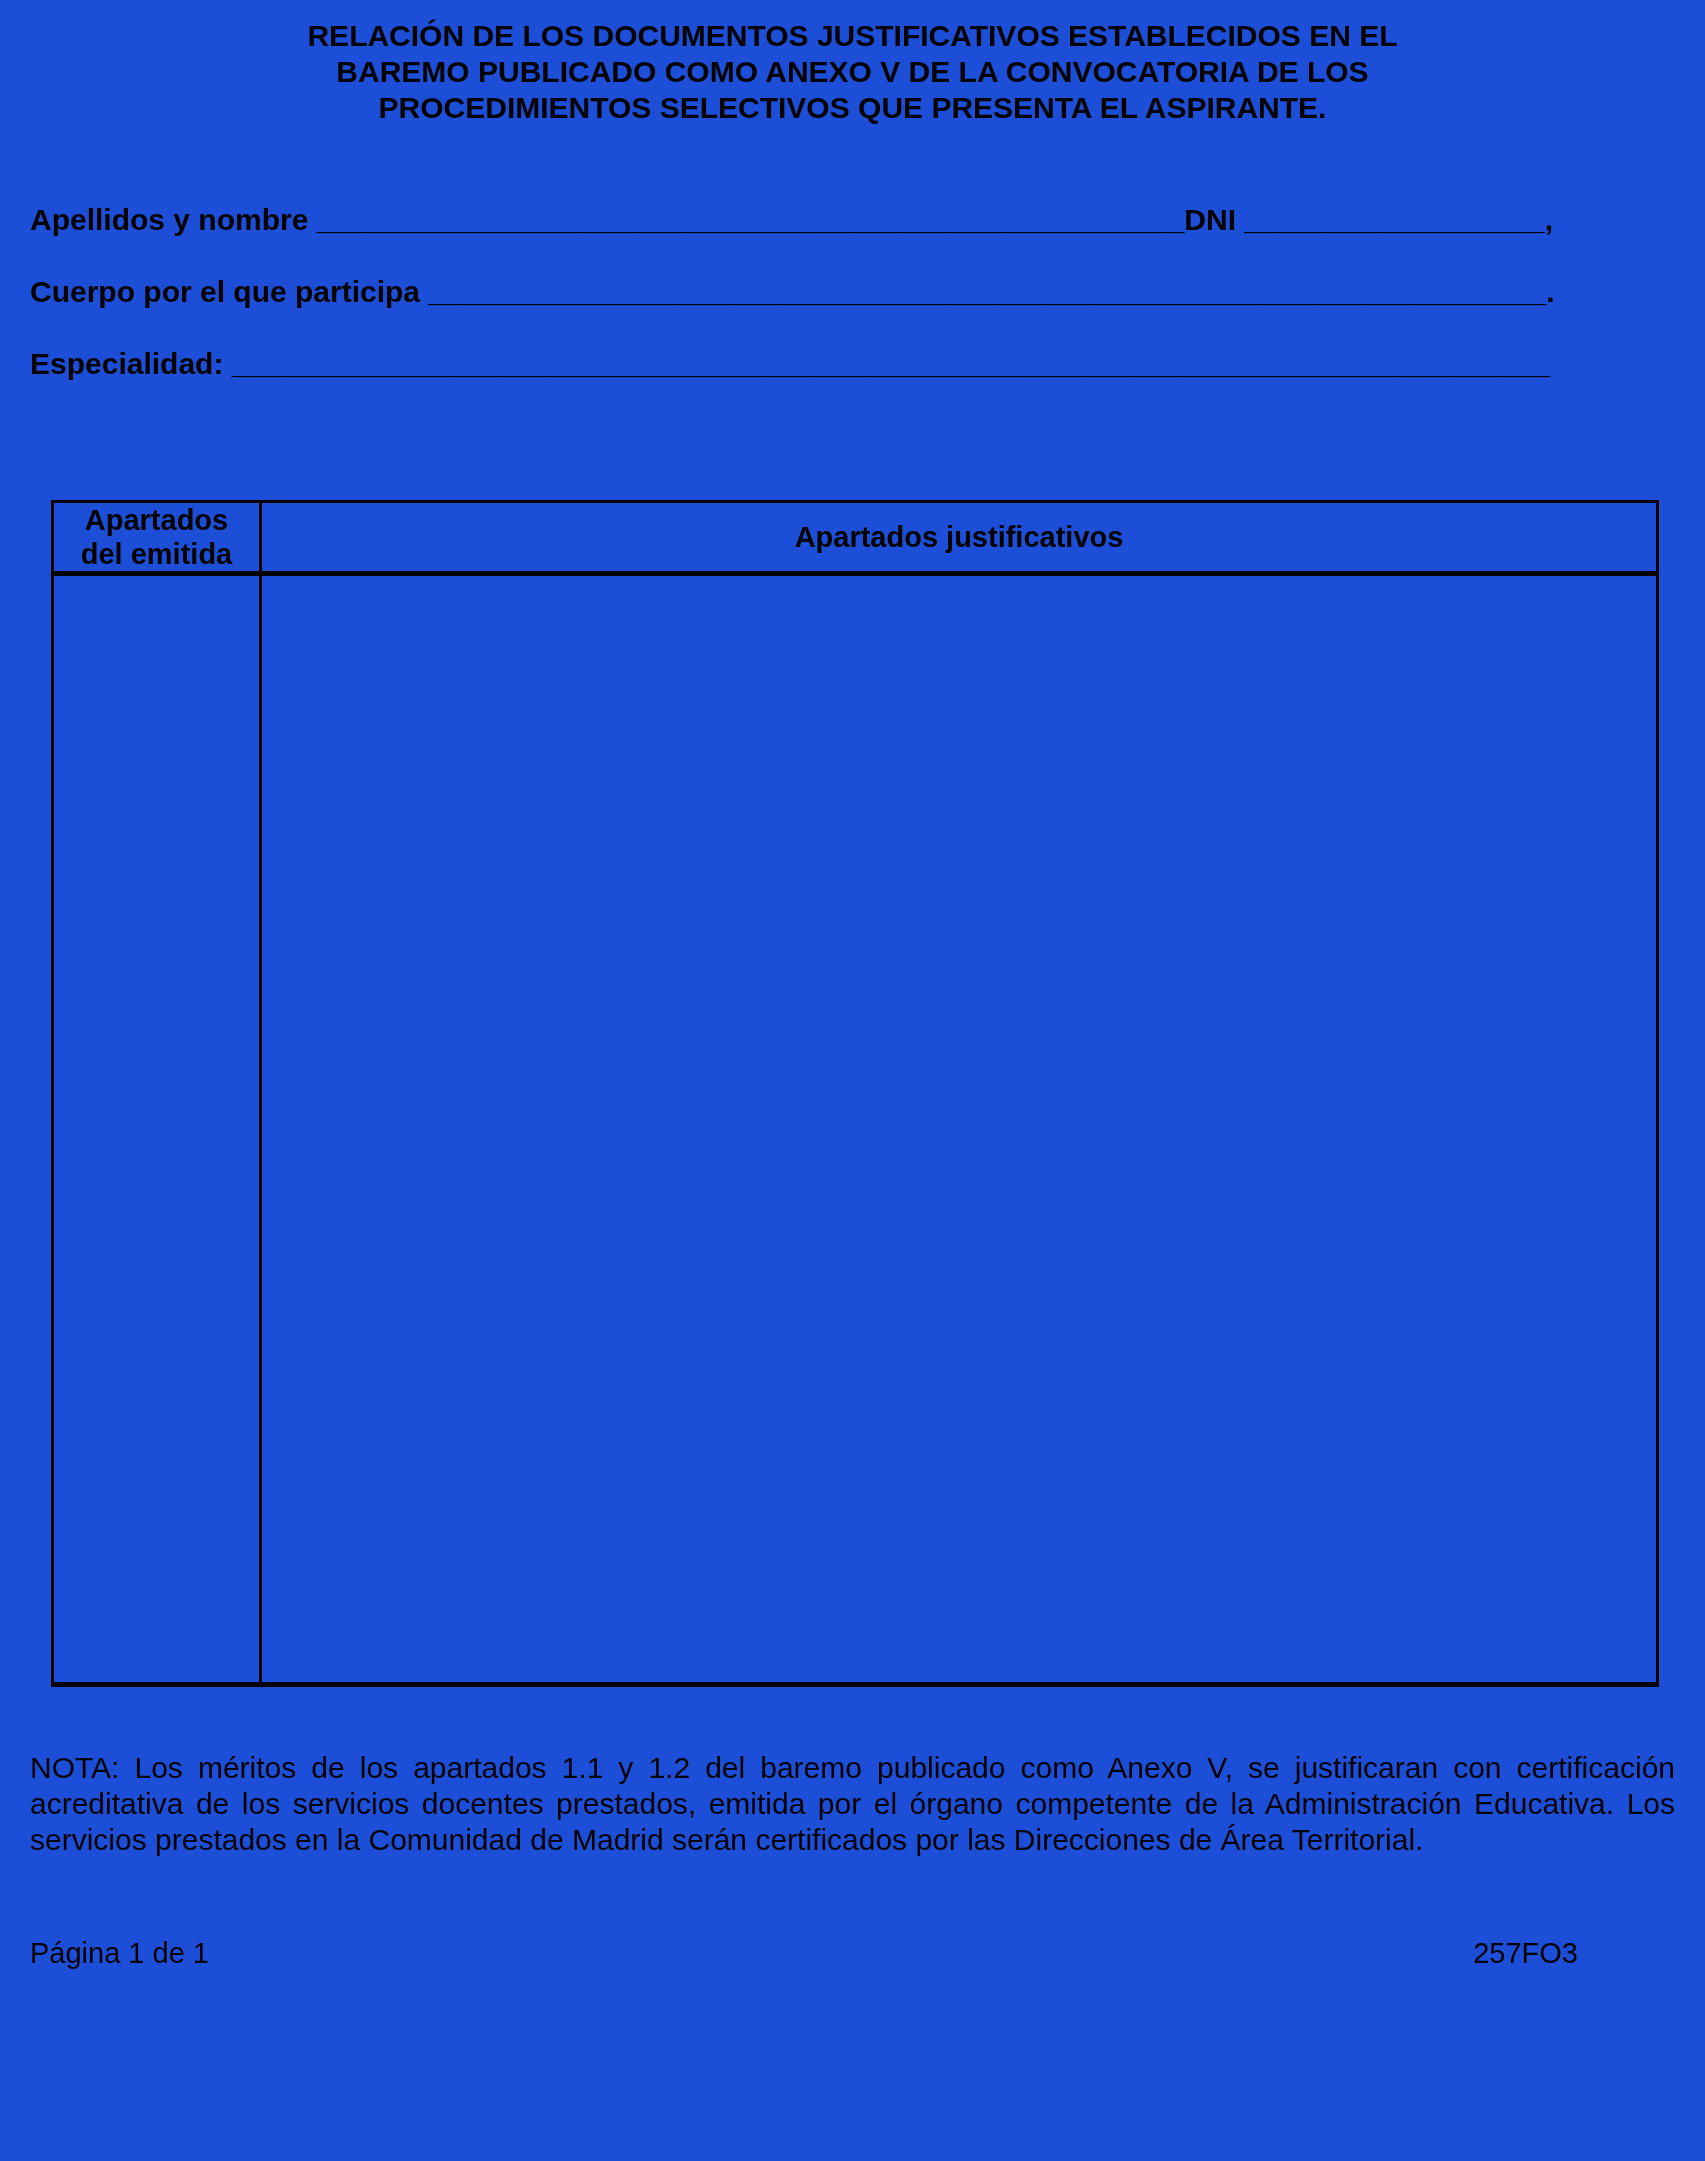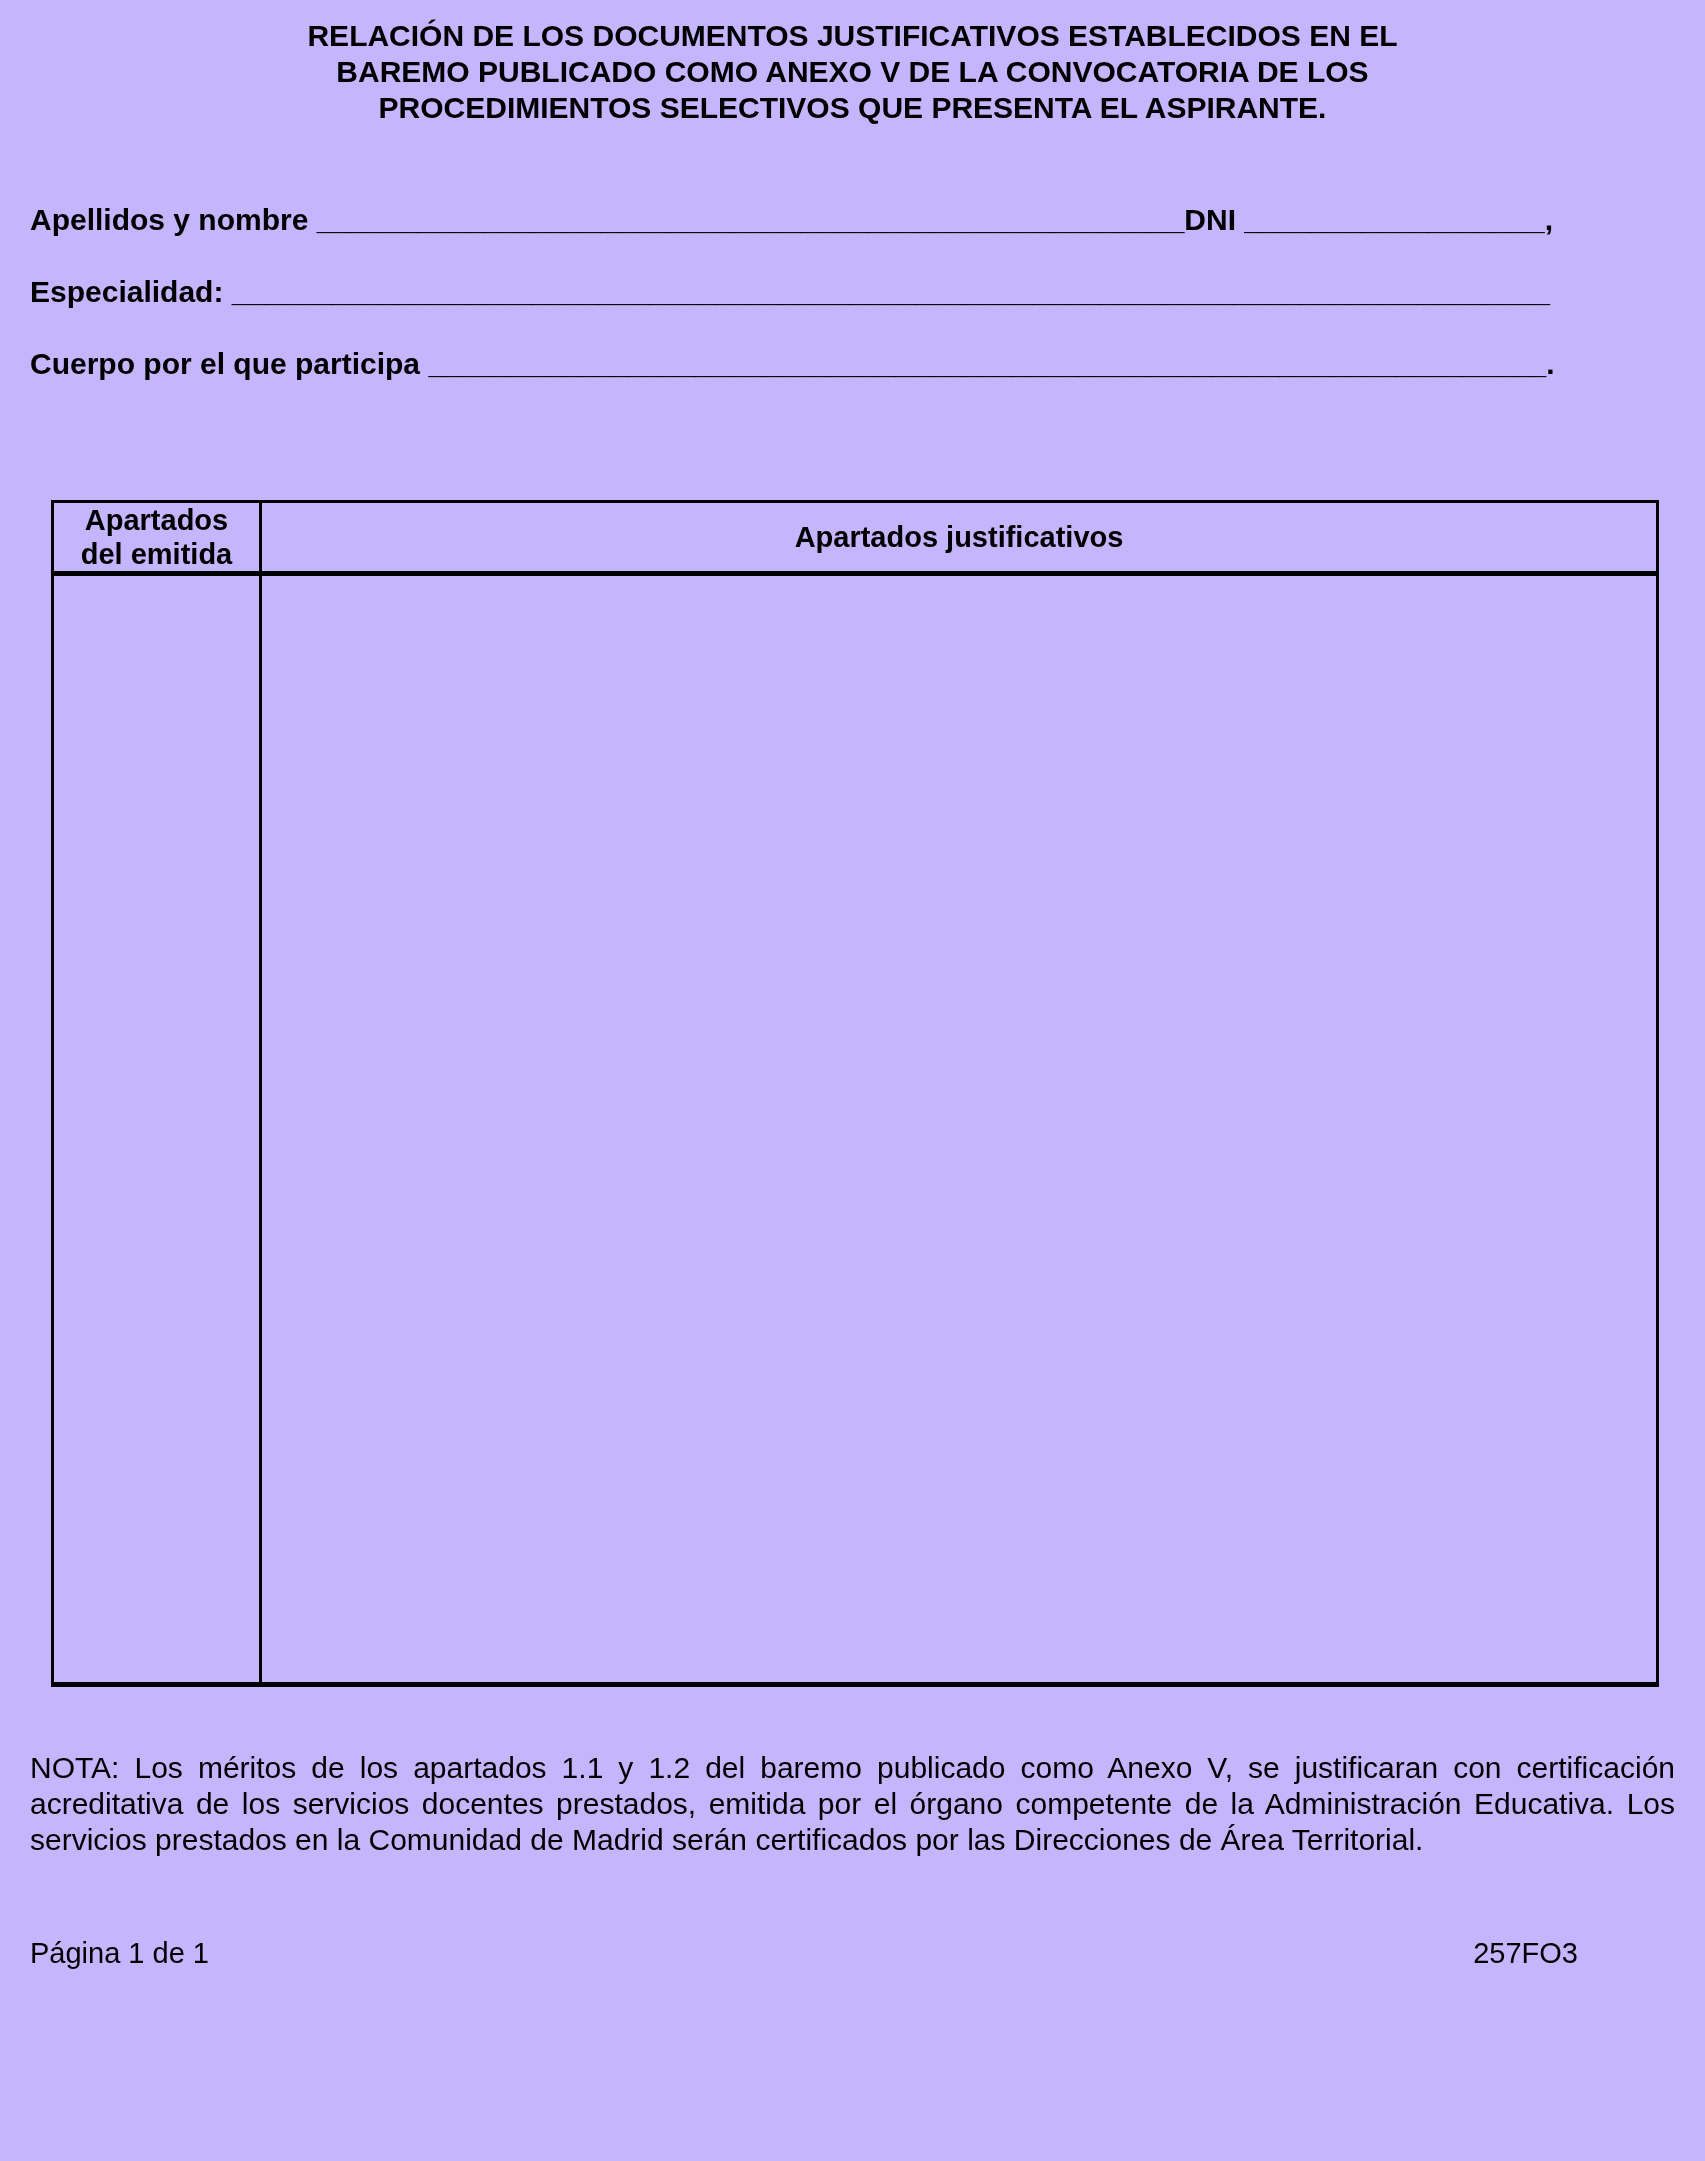--- a/index.html
+++ b/index.html
@@ -8,21 +8,21 @@
     width: 1705px;
     height: 2161px;
     background: #ffffff;
     color: #000000;
     font-family: "Liberation Sans", "DejaVu Sans", sans-serif;
   }
   .page {
     position: relative;
     width: 1705px;
     height: 2161px;
-    background: #c4b5fd;
+    background: #1d4ed8;
     overflow: hidden;
   }
   .doc-title {
     padding-top: 18px;
     text-align: center;
     font-weight: 700;
     font-size: 30px;
     line-height: 36px;
   }
   .form-fields {
@@ -96,24 +96,24 @@
     <div>RELACIÓN DE LOS DOCUMENTOS JUSTIFICATIVOS ESTABLECIDOS EN EL</div>
     <div>BAREMO PUBLICADO COMO ANEXO V DE LA CONVOCATORIA DE LOS</div>
     <div>PROCEDIMIENTOS SELECTIVOS QUE PRESENTA EL ASPIRANTE.</div>
   </div>
 
   <div class="form-fields">
     <div class="field-row">
       <span>Apellidos y nombre </span><span class="blank-line">____________________________________________________</span><span>DNI </span><span class="blank-line">__________________</span><span>,</span>
     </div>
     <div class="field-row">
-      <span>Especialidad: </span><span class="blank-line">_______________________________________________________________________________</span>
+      <span>Cuerpo por el que participa </span><span class="blank-line">___________________________________________________________________</span><span>.</span>
     </div>
     <div class="field-row">
-      <span>Cuerpo por el que participa </span><span class="blank-line">___________________________________________________________________</span><span>.</span>
+      <span>Especialidad: </span><span class="blank-line">_______________________________________________________________________________</span>
     </div>
   </div>
 
   <table class="doc-table">
     <thead>
       <tr>
         <th class="col-apartados">
           <div>Apartados</div>
           <div>del emitida</div>
         </th>

